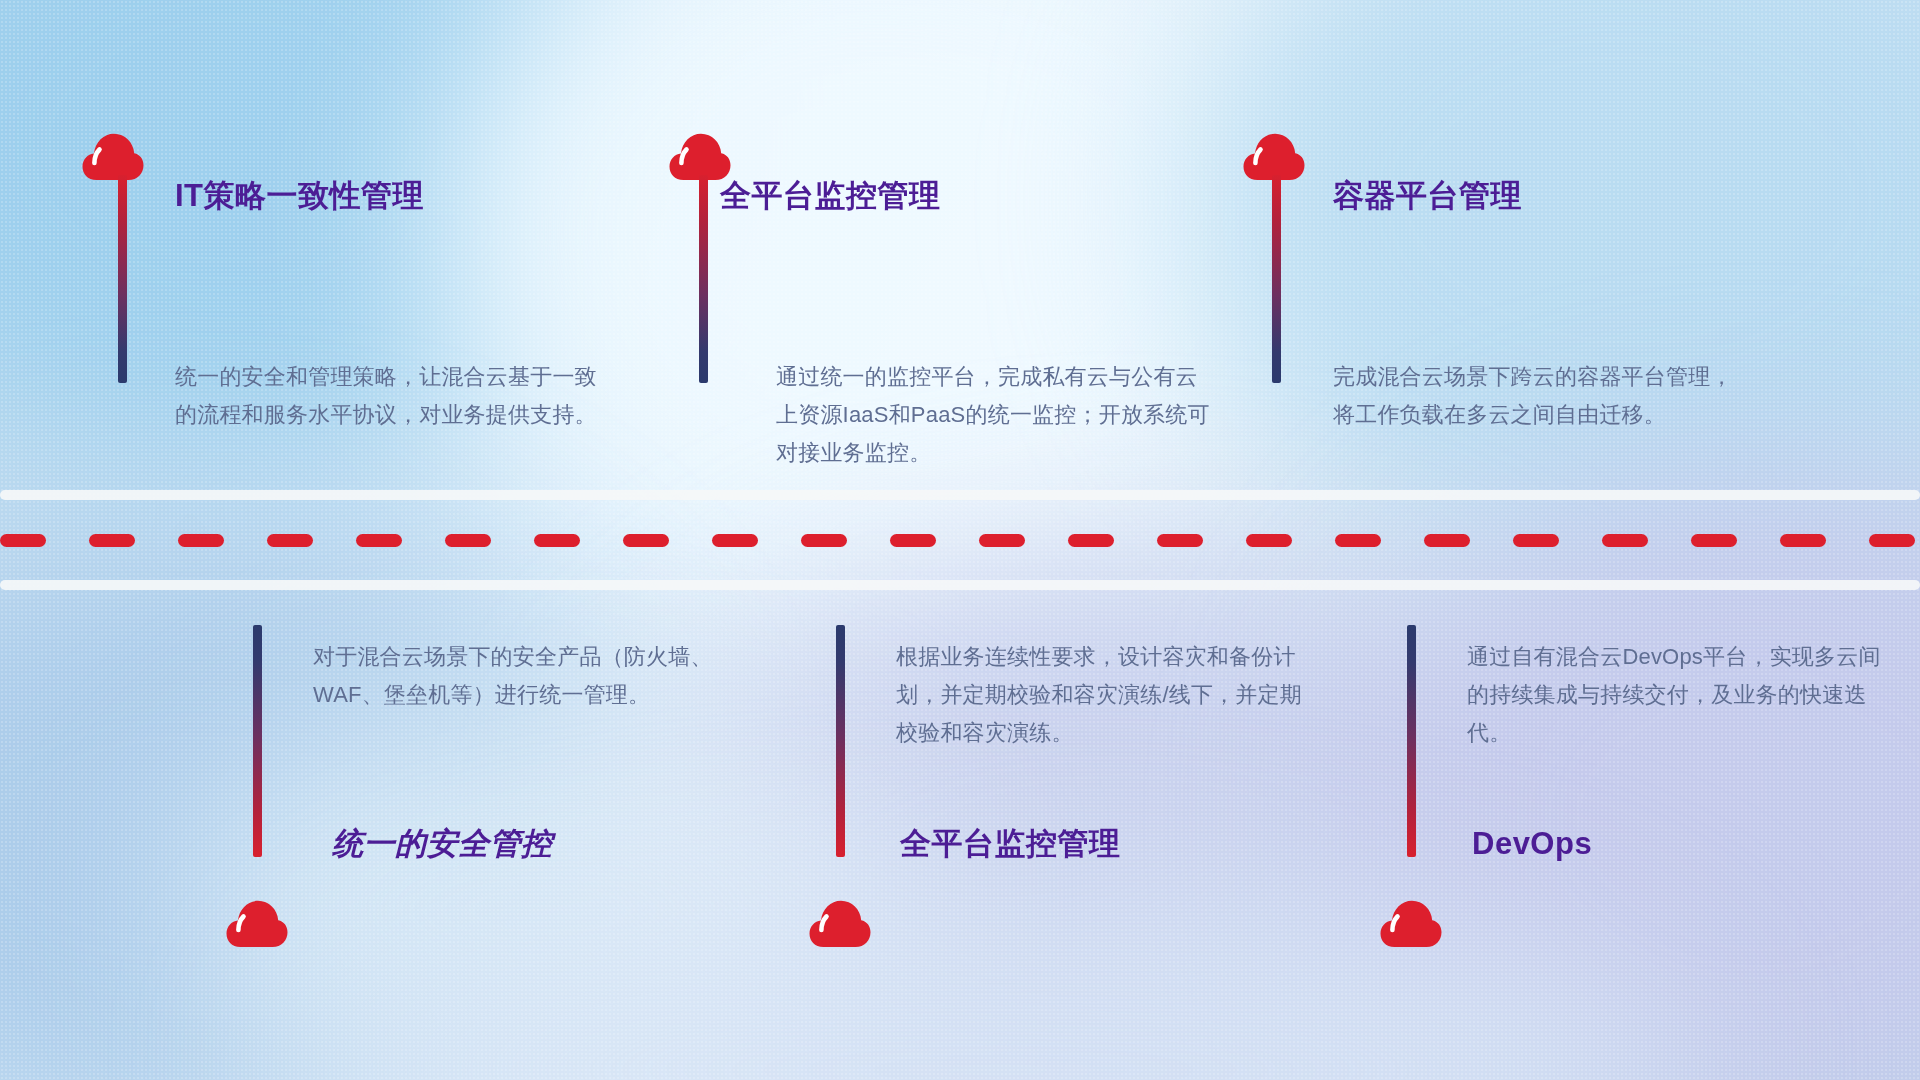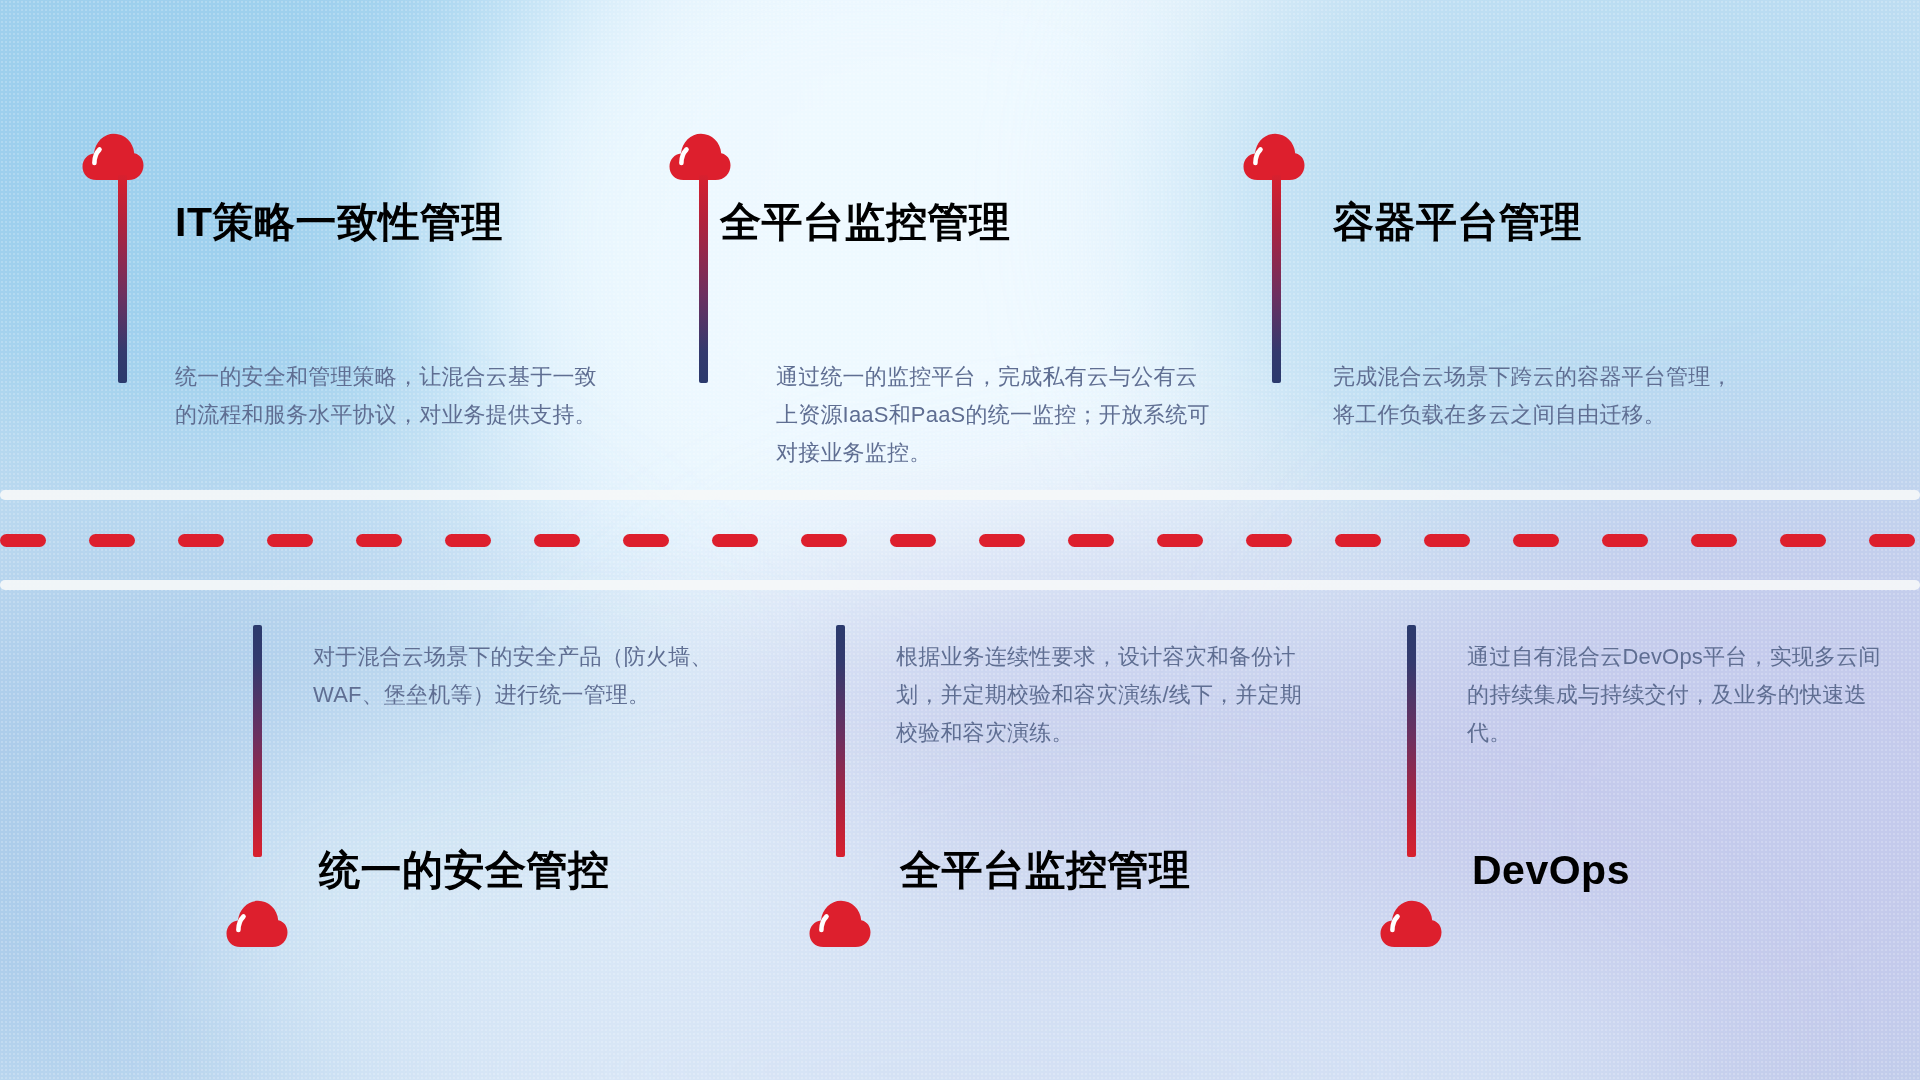--- a/index.html
+++ b/index.html
@@ -143,27 +143,26 @@
   }
 
   .cloud-icon {
     position: absolute;
     width: 62px;
     height: 48px;
   }
 
   .col-title {
     position: absolute;
-    font-size: 41px;
+    font-size: 31px;
     font-weight: 700;
-    color: #000000;
+    color: #4c1d95;
     letter-spacing: 0.5px;
     white-space: nowrap;
     line-height: 1;
-    margin-top: 22px;
   }
 
   .col-desc {
     position: absolute;
     font-size: 22px;
     line-height: 1.72;
     color: #5f6e92;
     letter-spacing: 0.2px;
   }
 </style>
@@ -244,21 +243,21 @@
       <div class="dash"></div>
       <div class="dash"></div>
       <div class="dash"></div>
     </div>
     <div class="road-line bottom"></div>
   </div>
 
   <div class="col">
     <div class="pin-bar up" style="left:253px; top:625px; height:232px;"></div>
     <div class="col-desc" style="left:313px; top:638px; width:420px;">对于混合云场景下的安全产品（防火墙、WAF、堡垒机等）进行统一管理。</div>
-    <div class="col-title" style="left:319px; top:828px;">统一的安全管控</div>
+    <div class="col-title" style="left:332px; top:828px;font-style:italic;">统一的安全管控</div>
     <div class="cloud-icon" style="left:226px; top:900px;">
       <svg viewBox="0 0 62 48" width="62" height="48">
         <path d="M14.5 47 C5.5 47 0.5 41 0.5 33.5 C0.5 26.5 5.5 21 12 20.4 C13.2 9 21.8 0.8 32 0.8 C42.8 0.8 51.5 9.5 52.2 20.3 C57.8 21.4 61.5 26.2 61.5 32.2 C61.5 40.3 55.5 47 46.5 47 Z" fill="#dd1f2d"></path>
         <path d="M17.5 16.5 C14 20 12.4 25 12.4 30" stroke="#ffffff" stroke-width="4.6" stroke-linecap="round" fill="none"></path>
       </svg>
     </div>
   </div>
 
   <div class="col">
     <div class="pin-bar up" style="left:836px; top:625px; height:232px;"></div>

